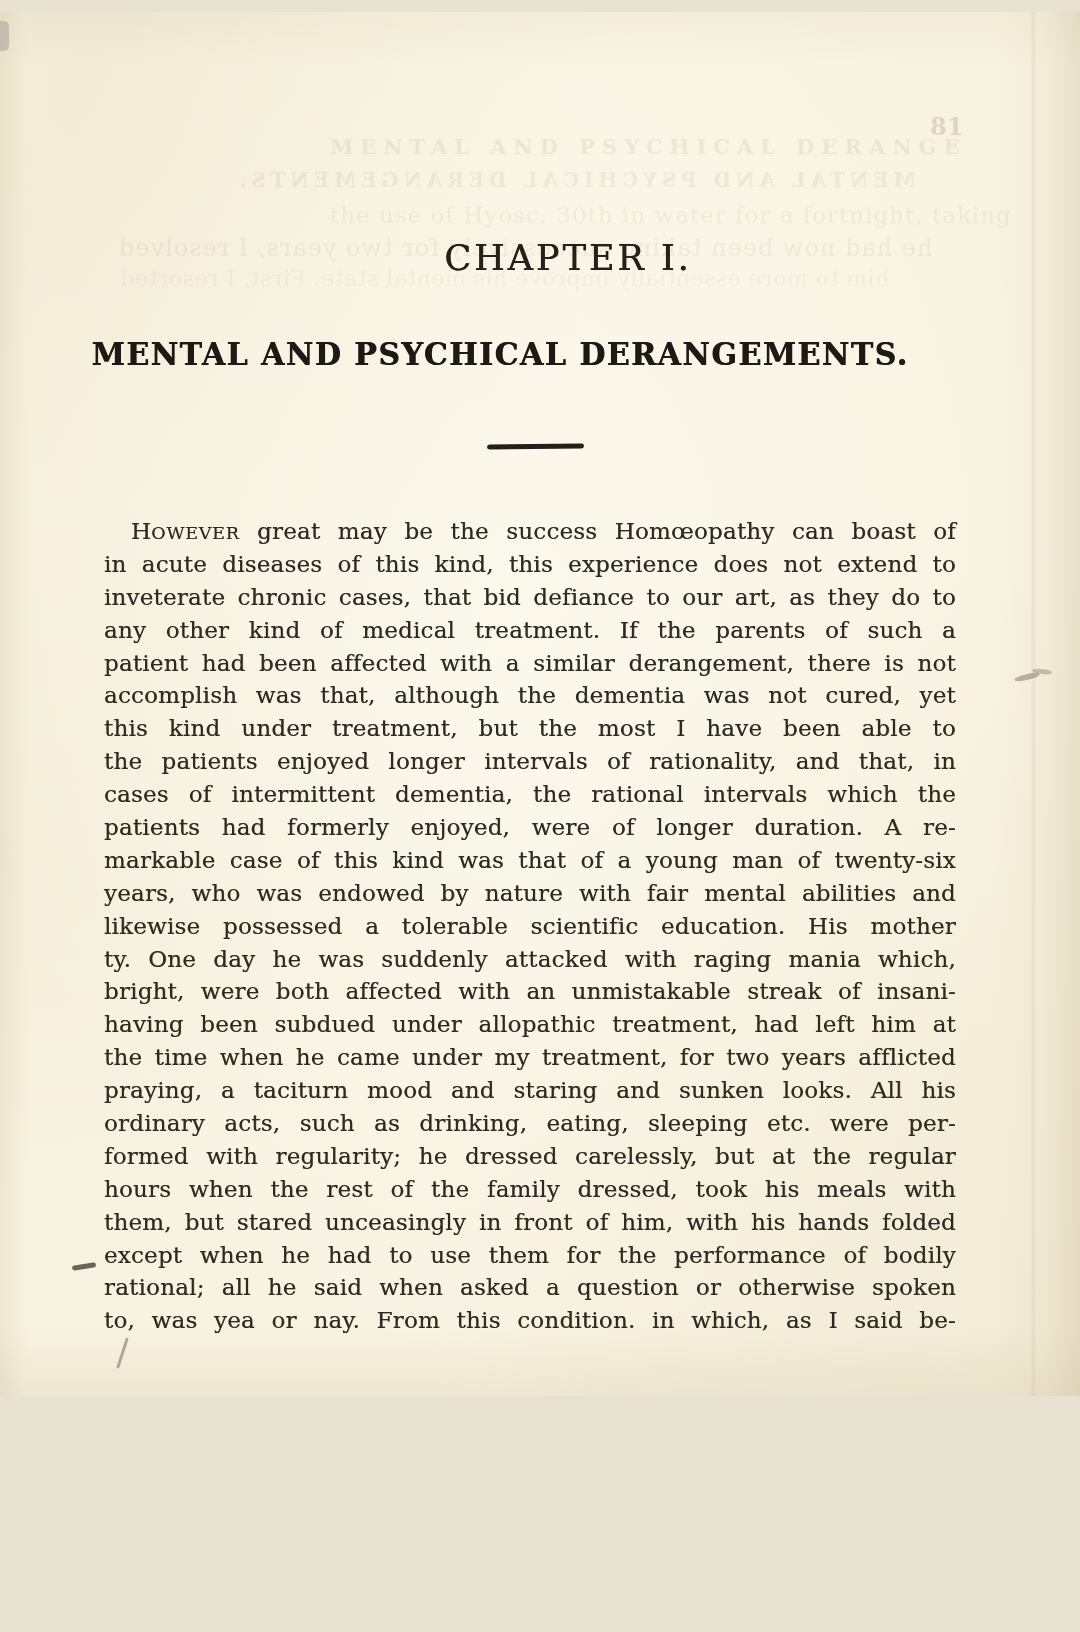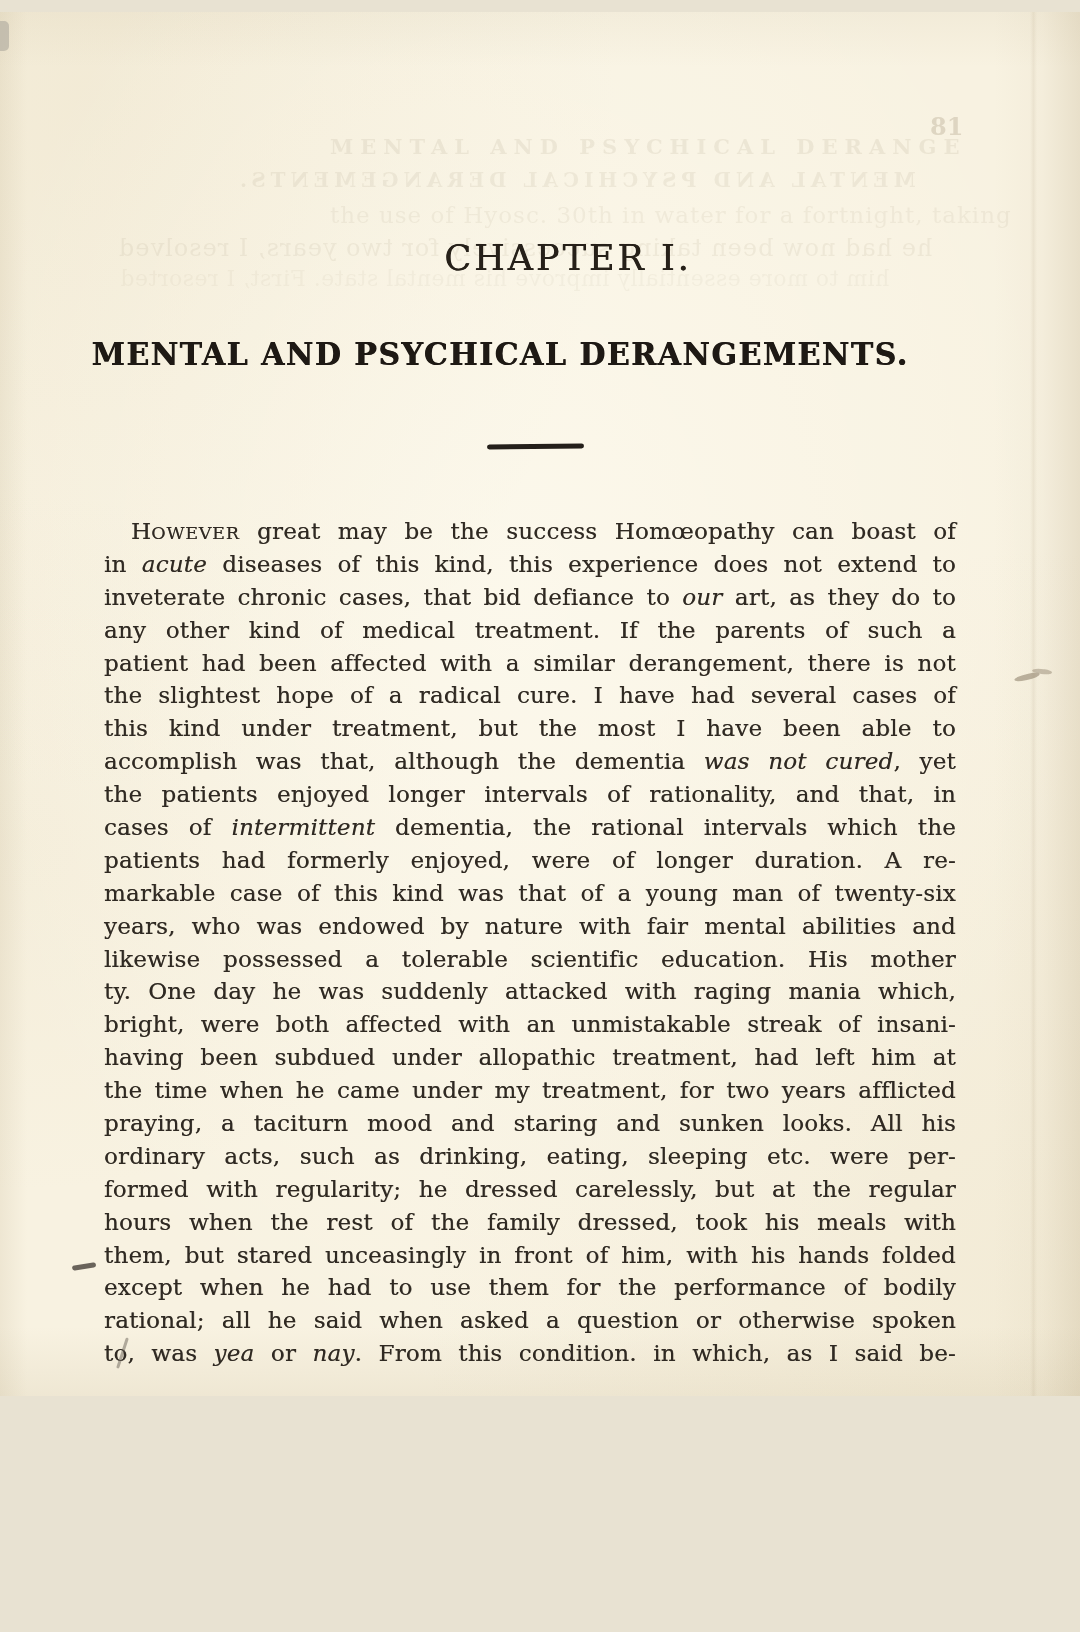--- a/index.html
+++ b/index.html
@@ -66,21 +66,21 @@
   .body-text{
     position:absolute;left:104px;top:503px;width:852px;
     font-size:23px;color:var(--ink);letter-spacing:0.2px;
     text-shadow:0.3px 0 0 rgba(47,41,34,0.6);
   }
   .bline{
     height:32.9px;line-height:32.9px;
     text-align:justify;text-align-last:justify;
   }
   .bline.indent{padding-left:27px;}
-  .it{font-style:italic;}
+  .it{}
   .sc{font-size:0.76em;letter-spacing:0.8px;}
 
   .page-number{
     position:absolute;left:884px;top:1420px;
     font-size:23px;color:var(--ink);text-shadow:0.4px 0 0 rgba(47,41,34,0.6);
   }
 
   
   .corner-artifact{
     position:absolute;left:0;top:9px;width:9px;height:30px;
@@ -125,23 +125,22 @@
   <div class="main-title">MENTAL AND PSYCHICAL DERANGEMENTS.</div>
 
   <div class="title-rule"></div>
 
   <div class="body-text">
       <div class="bline indent"><span>H</span><span class="sc">OWEVER</span><span> great may be the success Homœopathy can boast of</span></div>
       <div class="bline"><span>in </span><span class="it">acute</span><span> diseases of this kind, this experience does not extend to</span></div>
       <div class="bline"><span>inveterate chronic cases, that bid defiance to </span><span class="it">our</span><span> art, as they do to</span></div>
       <div class="bline"><span>any other kind of medical treatment. If the parents of such a</span></div>
       <div class="bline"><span>patient had been affected with a similar derangement, there is not</span></div>
-      <div class="bline"><span>the slightest hope of a radical cure. I have had several cases of</span></div>
+      <div class="bline"><span>accomplish was that, although the dementia </span><span class="it">was not cured</span><span>, yet</span></div>
       <div class="bline"><span>this kind under treatment, but the most I have been able to</span></div>
-      <div class="bline"><span>accomplish was that, although the dementia </span><span class="it">was not cured</span><span>, yet</span></div>
       <div class="bline"><span>the patients enjoyed longer intervals of rationality, and that, in</span></div>
       <div class="bline"><span>cases of </span><span class="it">intermittent</span><span> dementia, the rational intervals which the</span></div>
       <div class="bline"><span>patients had formerly enjoyed, were of longer duration. A re-</span></div>
       <div class="bline"><span>markable case of this kind was that of a young man of twenty-six</span></div>
       <div class="bline"><span>years, who was endowed by nature with fair mental abilities and</span></div>
       <div class="bline"><span>likewise possessed a tolerable scientific education. His mother</span></div>
       <div class="bline"><span>ty. One day he was suddenly attacked with raging mania which,</span></div>
       <div class="bline"><span>bright, were both affected with an unmistakable streak of insani-</span></div>
       <div class="bline"><span>having been subdued under allopathic treatment, had left him at</span></div>
       <div class="bline"><span>the time when he came under my treatment, for two years afflicted</span></div>

